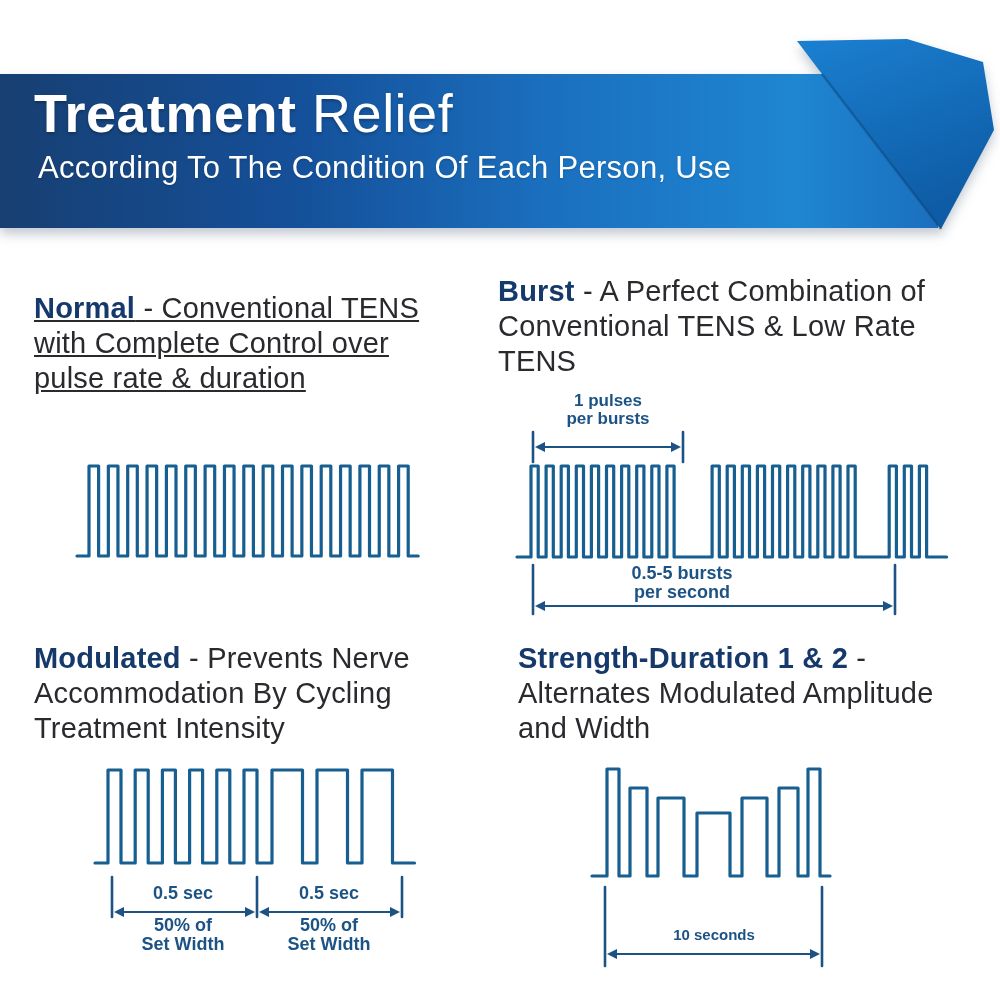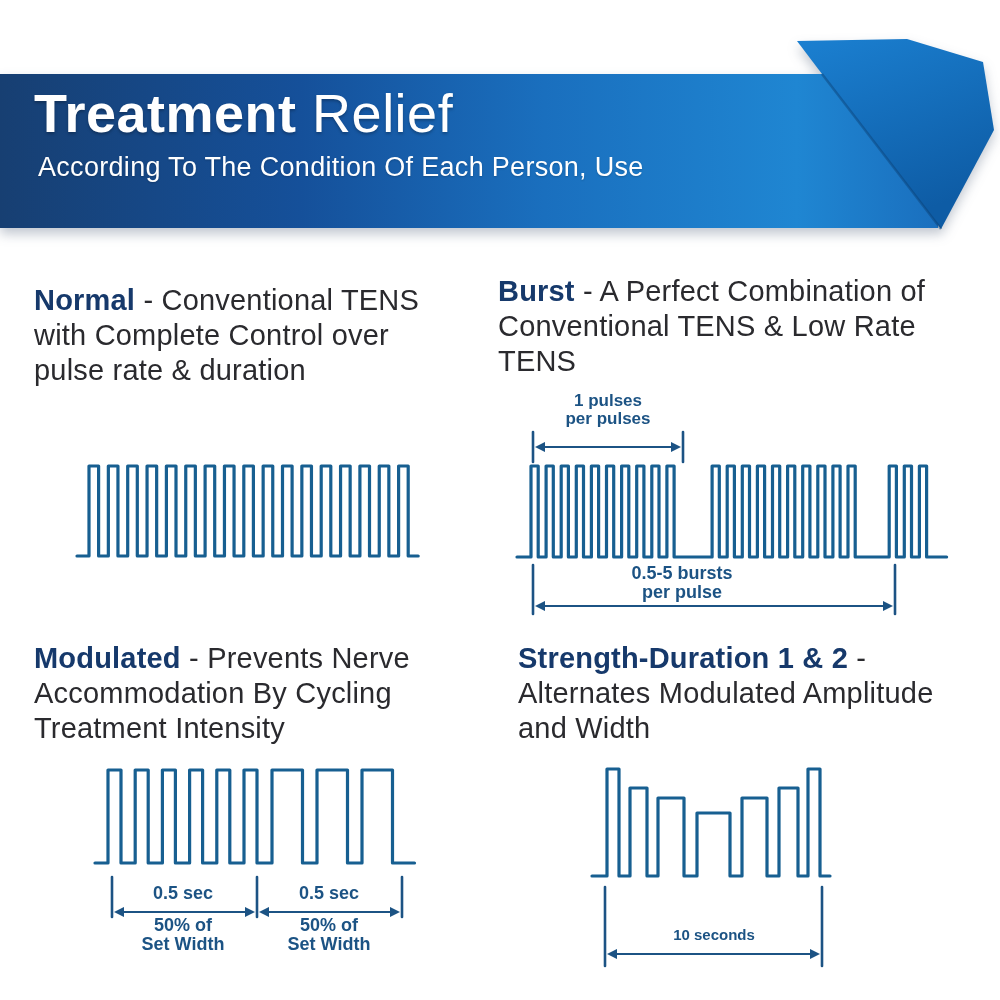--- a/index.html
+++ b/index.html
@@ -7,26 +7,26 @@
     width:1000px;height:1000px;position:relative;overflow:hidden;
     background:#ffffff;font-family:"Liberation Sans",sans-serif;
   }
   #art{position:absolute;left:0;top:0;width:1000px;height:1000px;z-index:1;}
   .banner-shapes{filter:drop-shadow(0 6px 6px rgba(50,70,100,0.30));}
   .overlay{position:absolute;z-index:2;}
   .title{left:34px;top:82px;font-size:54px;color:#ffffff;letter-spacing:0.5px;
          text-shadow:0 2px 3px rgba(0,0,0,0.25);white-space:nowrap;}
   .title .bold{font-weight:700;margin-top:37px;}
   .title .light{font-weight:400;}
-  .subtitle{left:38px;top:149px;font-size:27px;line-height:37px;color:#ffffff;
+  .subtitle{left:38px;top:149px;font-size:31px;line-height:37px;color:#ffffff;
             font-weight:400;letter-spacing:0.3px;text-shadow:0 1px 2px rgba(0,0,0,0.2);
             white-space:nowrap;}
   .section{font-size:29px;line-height:35px;color:#2a2a2e;letter-spacing:0.2px;}
   .section b{color:#16396b;font-weight:700;}
-  .q1{left:34px;top:283px;width:432px;}
+  .q1{left:34px;top:291px;width:432px;text-decoration:underline;}
   .q2{left:498px;top:274px;width:455px;}
   .q3{left:34px;top:641px;width:445px;}
   .q4{left:518px;top:641px;width:430px;}
   .dim-label{color:#1c5384;font-weight:700;text-align:center;}
   .lbl-burst-top{left:533px;top:392px;width:150px;font-size:17px;line-height:18px;}
   .lbl-burst-bottom{left:534px;top:564px;width:296px;font-size:18px;line-height:19px;}
   .lbl-mod-time-left{left:110px;top:884px;width:146px;font-size:18px;line-height:18px;}
   .lbl-mod-time-right{left:256px;top:884px;width:146px;font-size:18px;line-height:18px;}
   .lbl-mod-pct-left{left:110px;top:916px;width:146px;font-size:18px;line-height:19px;}
   .lbl-mod-pct-right{left:256px;top:916px;width:146px;font-size:18px;line-height:19px;}
@@ -98,25 +98,25 @@
 </div>
 <div class="overlay section q3">
   <b>Modulated</b><span> - Prevents Nerve Accommodation By Cycling Treatment Intensity</span>
 </div>
 <div class="overlay section q4">
   <b>Strength-Duration 1 &amp; 2</b><span> - Alternates Modulated Amplitude and Width</span>
 </div>
 
 <div class="overlay dim-label lbl-burst-top">
   <div>1 pulses</div>
-  <div>per pulses</div>
+  <div>per bursts</div>
 </div>
 <div class="overlay dim-label lbl-burst-bottom">
   <div>0.5-5 bursts</div>
-  <div>per pulse</div>
+  <div>per second</div>
 </div>
 <div class="overlay dim-label lbl-mod-time-left">0.5 sec</div>
 <div class="overlay dim-label lbl-mod-time-right">0.5 sec</div>
 <div class="overlay dim-label lbl-mod-pct-left">
   <div>50% of</div>
   <div>Set Width</div>
 </div>
 <div class="overlay dim-label lbl-mod-pct-right">
   <div>50% of</div>
   <div>Set Width</div>

